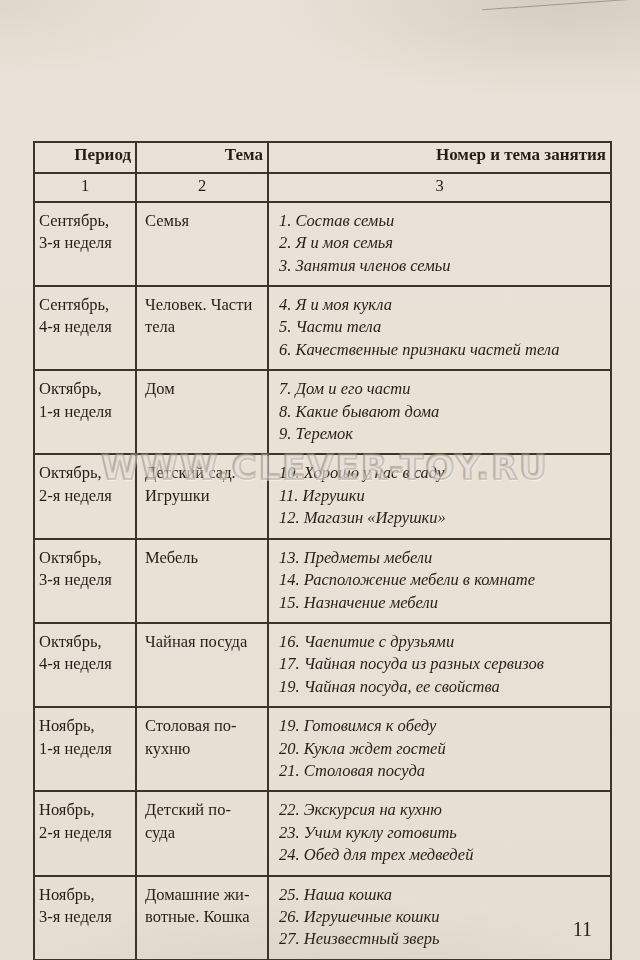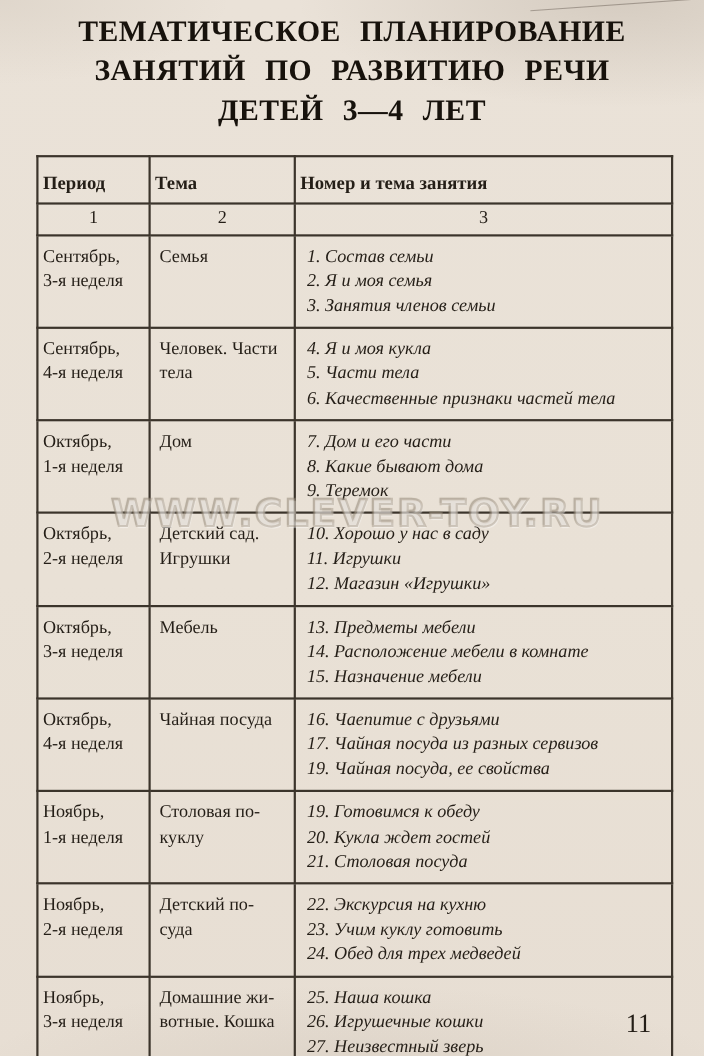--- a/index.html
+++ b/index.html
@@ -61,23 +61,23 @@
     color: #241e17;
   }
   table.plan th, table.plan td {
     border: 2px solid #3b342b;
     vertical-align: top;
     white-space: pre-line;
     overflow: hidden;
   }
   table.plan thead th {
     font-weight: bold;
-    text-align: left;
+    text-align: right;
     vertical-align: middle;
-    padding: 13px 4px 6px;
+    padding: 1px 4px 6px;
     font-size: 17px;
   }
   tr.colnums td {
     text-align: center;
     vertical-align: middle;
     padding: 1px 4px 3px;
   }
   td.c-period { padding: 7px 4px 8px 4px; }
   td.c-theme  { padding: 7px 2px 8px 8px; }
   td.c-lessons{ padding: 7px 4px 8px 10px; font-style: italic; }
@@ -96,37 +96,32 @@
     -webkit-text-stroke: 2px rgba(150,137,120,0.40);
     text-shadow: 1px 2px 1px rgba(255,255,255,0.45), -1px -1px 1px rgba(110,98,84,0.22);
     pointer-events: none;
     z-index: 5;
   }
 
   .page-number {
     position: absolute;
     right: 48px;
     top: 918px;
-    font-size: 24px;
+    font-size: 20px;
     color: #241e17;
     margin-left: 34px;
   }
 </style>
 </head>
 <body>
 
 <div class="page">
 
   <div class="scratch"></div>
 
-  <div class="title">
-    <div>ТЕМАТИЧЕСКОЕ  ПЛАНИРОВАНИЕ</div>
-    <div>ЗАНЯТИЙ  ПО  РАЗВИТИЮ  РЕЧИ</div>
-    <div>ДЕТЕЙ  3—4  ЛЕТ</div>
-  </div>
 
   <table class="plan">
     <colgroup>
       <col style="width:102px">
       <col style="width:132px">
       <col style="width:343px">
     </colgroup>
     <thead>
       <tr>
         <th>Период</th>
@@ -187,21 +182,21 @@
 4-я неделя</td>
         <td class="c-theme">Чайная посуда</td>
         <td class="c-lessons">16. Чаепитие с друзьями
 17. Чайная посуда из разных сервизов
 19. Чайная посуда, ее свойства</td>
       </tr>
       <tr>
         <td class="c-period">Ноябрь,
 1-я неделя</td>
         <td class="c-theme">Столовая по-
-куклу</td>
+кухню</td>
         <td class="c-lessons">19. Готовимся к обеду
 20. Кукла ждет гостей
 21. Столовая посуда</td>
       </tr>
       <tr>
         <td class="c-period">Ноябрь,
 2-я неделя</td>
         <td class="c-theme">Детский по-
 суда</td>
         <td class="c-lessons">22. Экскурсия на кухню

